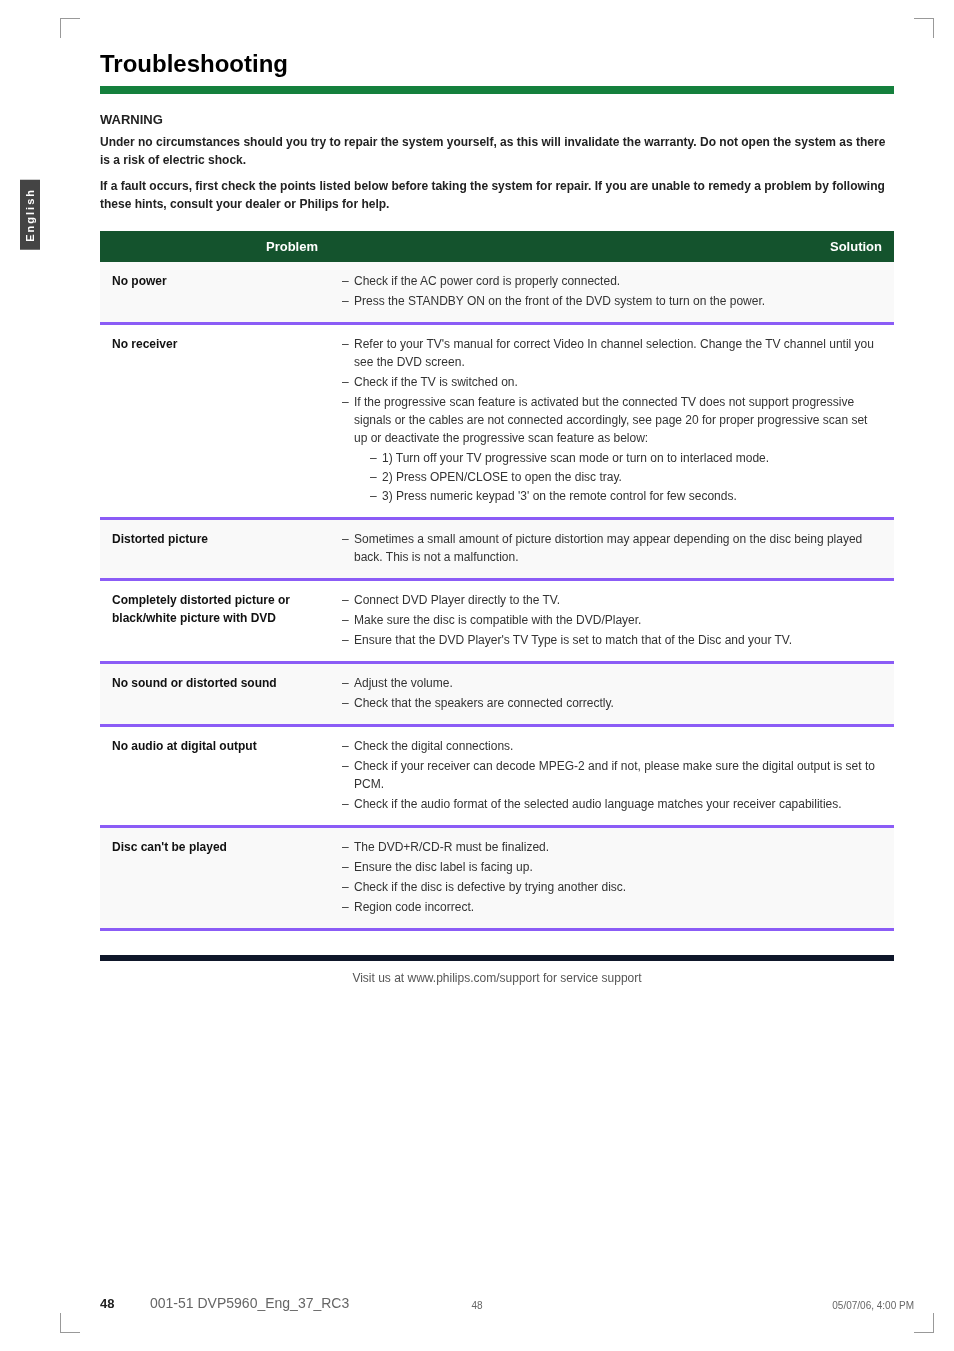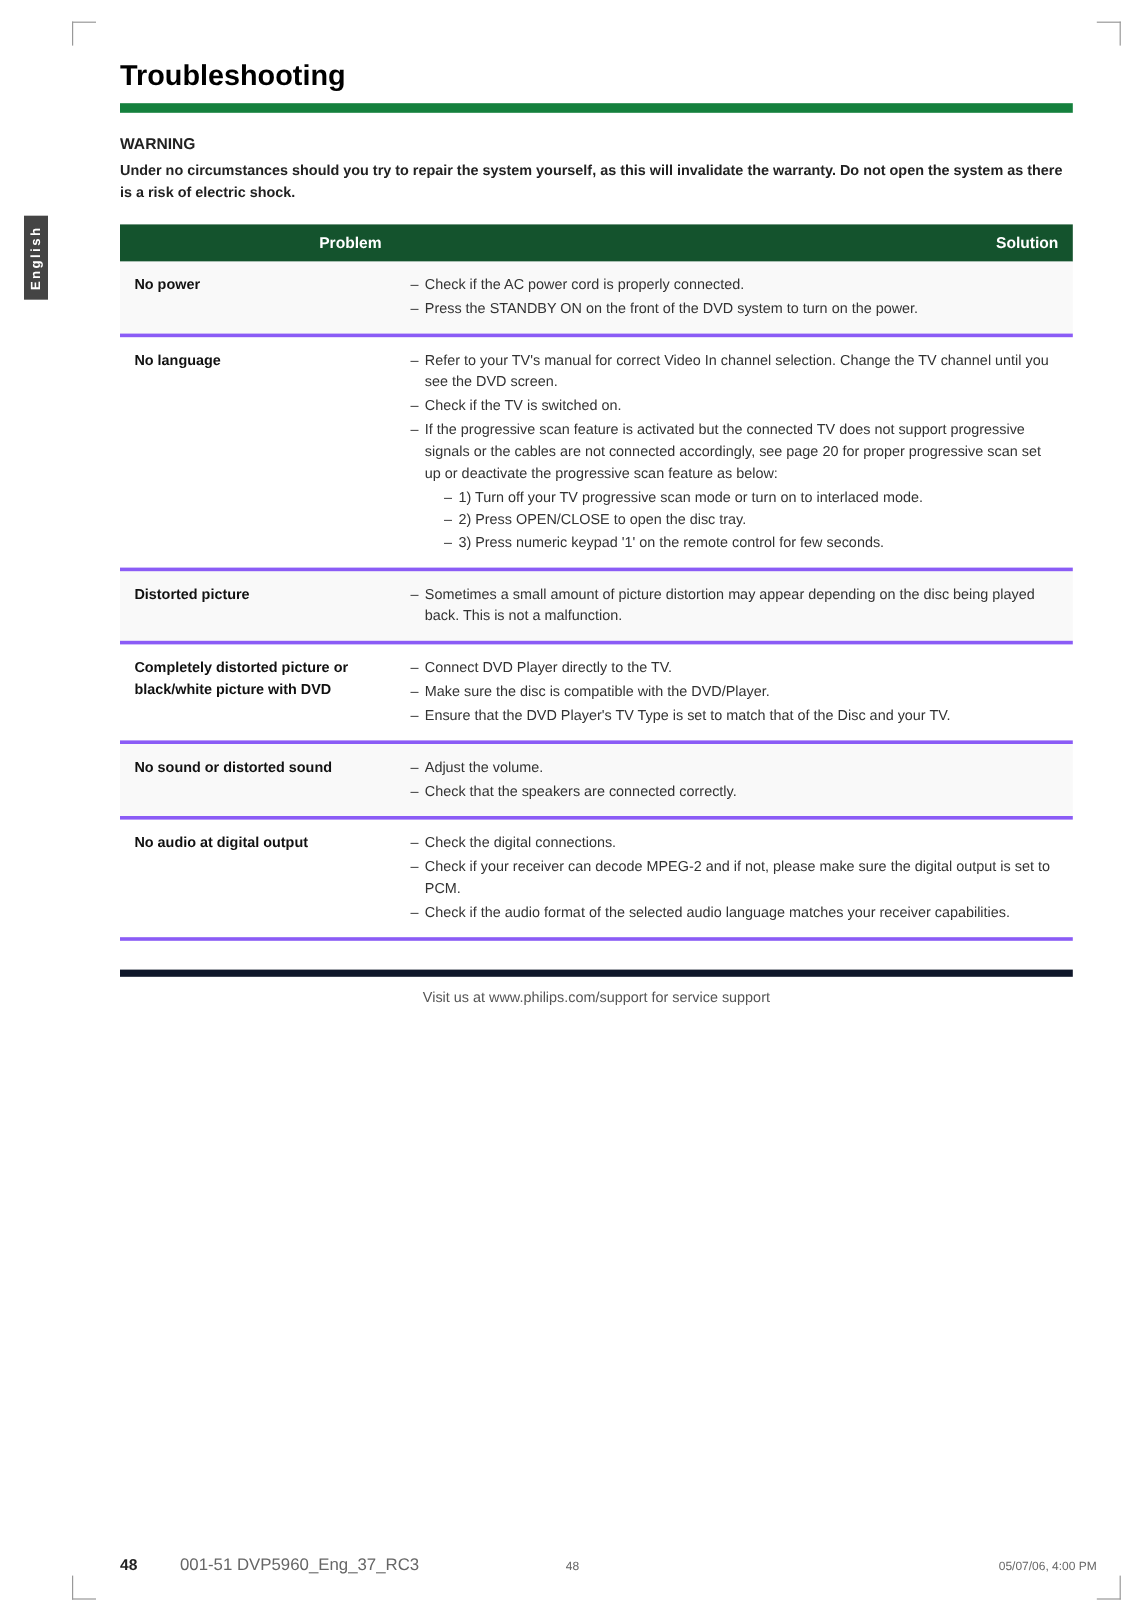--- a/index.html
+++ b/index.html
@@ -207,20 +207,23 @@
 
   <div class="side-label">English</div>
 
   <h1 class="page-title">Troubleshooting</h1>
 
   <div class="warning-section">
     <div class="warning-title">WARNING</div>
     <div class="warning-text">
       <strong>Under no circumstances should you try to repair the system yourself, as this will invalidate the warranty.</strong>  <strong>Do not open the system as there is a risk of electric shock.</strong>
     </div>
+    <div class="warning-text">
+      <strong>If a fault occurs, first check the points listed below before taking the system for repair. If you are unable to remedy a problem by following these hints, consult your dealer or Philips for help.</strong>
+    </div>
   </div>
 
   <table class="trouble-table">
     <thead>
       <tr>
         <th>Problem</th>
         <th>Solution</th>
       </tr>
     </thead>
     <tbody>
@@ -229,30 +232,30 @@
         <td>No power</td>
         <td>
           <ul class="solution-list">
             <li>Check if the AC power cord is properly connected.</li>
             <li>Press the STANDBY ON on the front of the DVD system to turn on the power.</li>
           </ul>
         </td>
       </tr>
 
       <tr>
-        <td>No language</td>
+        <td>No receiver</td>
         <td>
           <ul class="solution-list">
             <li>Refer to your TV's manual for correct Video In channel selection.  Change the TV channel until you see the DVD screen.</li>
             <li>Check if the TV is switched on.</li>
             <li>If the progressive scan feature is activated but the connected TV does not support progressive signals or the cables are not connected accordingly, see page 20 for proper progressive scan set up or deactivate the progressive scan feature as below:
               <ul class="sub-list">
                 <li>1) Turn off your TV progressive scan mode or turn on to interlaced mode.</li>
                 <li>2) Press OPEN/CLOSE to open the disc tray.</li>
-                <li>3) Press numeric keypad '1' on the remote control for few seconds.</li>
+                <li>3) Press numeric keypad '3' on the remote control for few seconds.</li>
               </ul>
             </li>
           </ul>
         </td>
       </tr>
 
       <tr>
         <td>Distorted picture</td>
         <td>
           <ul class="solution-list">
@@ -286,20 +289,31 @@
         <td>No audio at digital output</td>
         <td>
           <ul class="solution-list">
             <li>Check the digital connections.</li>
             <li>Check if your receiver can decode MPEG-2 and if not, please make sure the digital output is set to PCM.</li>
             <li>Check if the audio format of the selected audio language matches your receiver capabilities.</li>
           </ul>
         </td>
       </tr>
 
+      <tr>
+        <td>Disc can't be played</td>
+        <td>
+          <ul class="solution-list">
+            <li>The DVD+R/CD-R must be finalized.</li>
+            <li>Ensure the disc label is facing up.</li>
+            <li>Check if the disc is defective by trying another disc.</li>
+            <li>Region code incorrect.</li>
+          </ul>
+        </td>
+      </tr>
     </tbody>
   </table>
 
   <div class="page-footer">Visit us at www.philips.com/support for service support</div>
 
   <div class="page-number">48</div>
   <div class="print-info">001-51 DVP5960_Eng_37_RC3</div>
   <div class="print-info-center">48</div>
   <div class="print-info-right">05/07/06, 4:00 PM</div>
 

